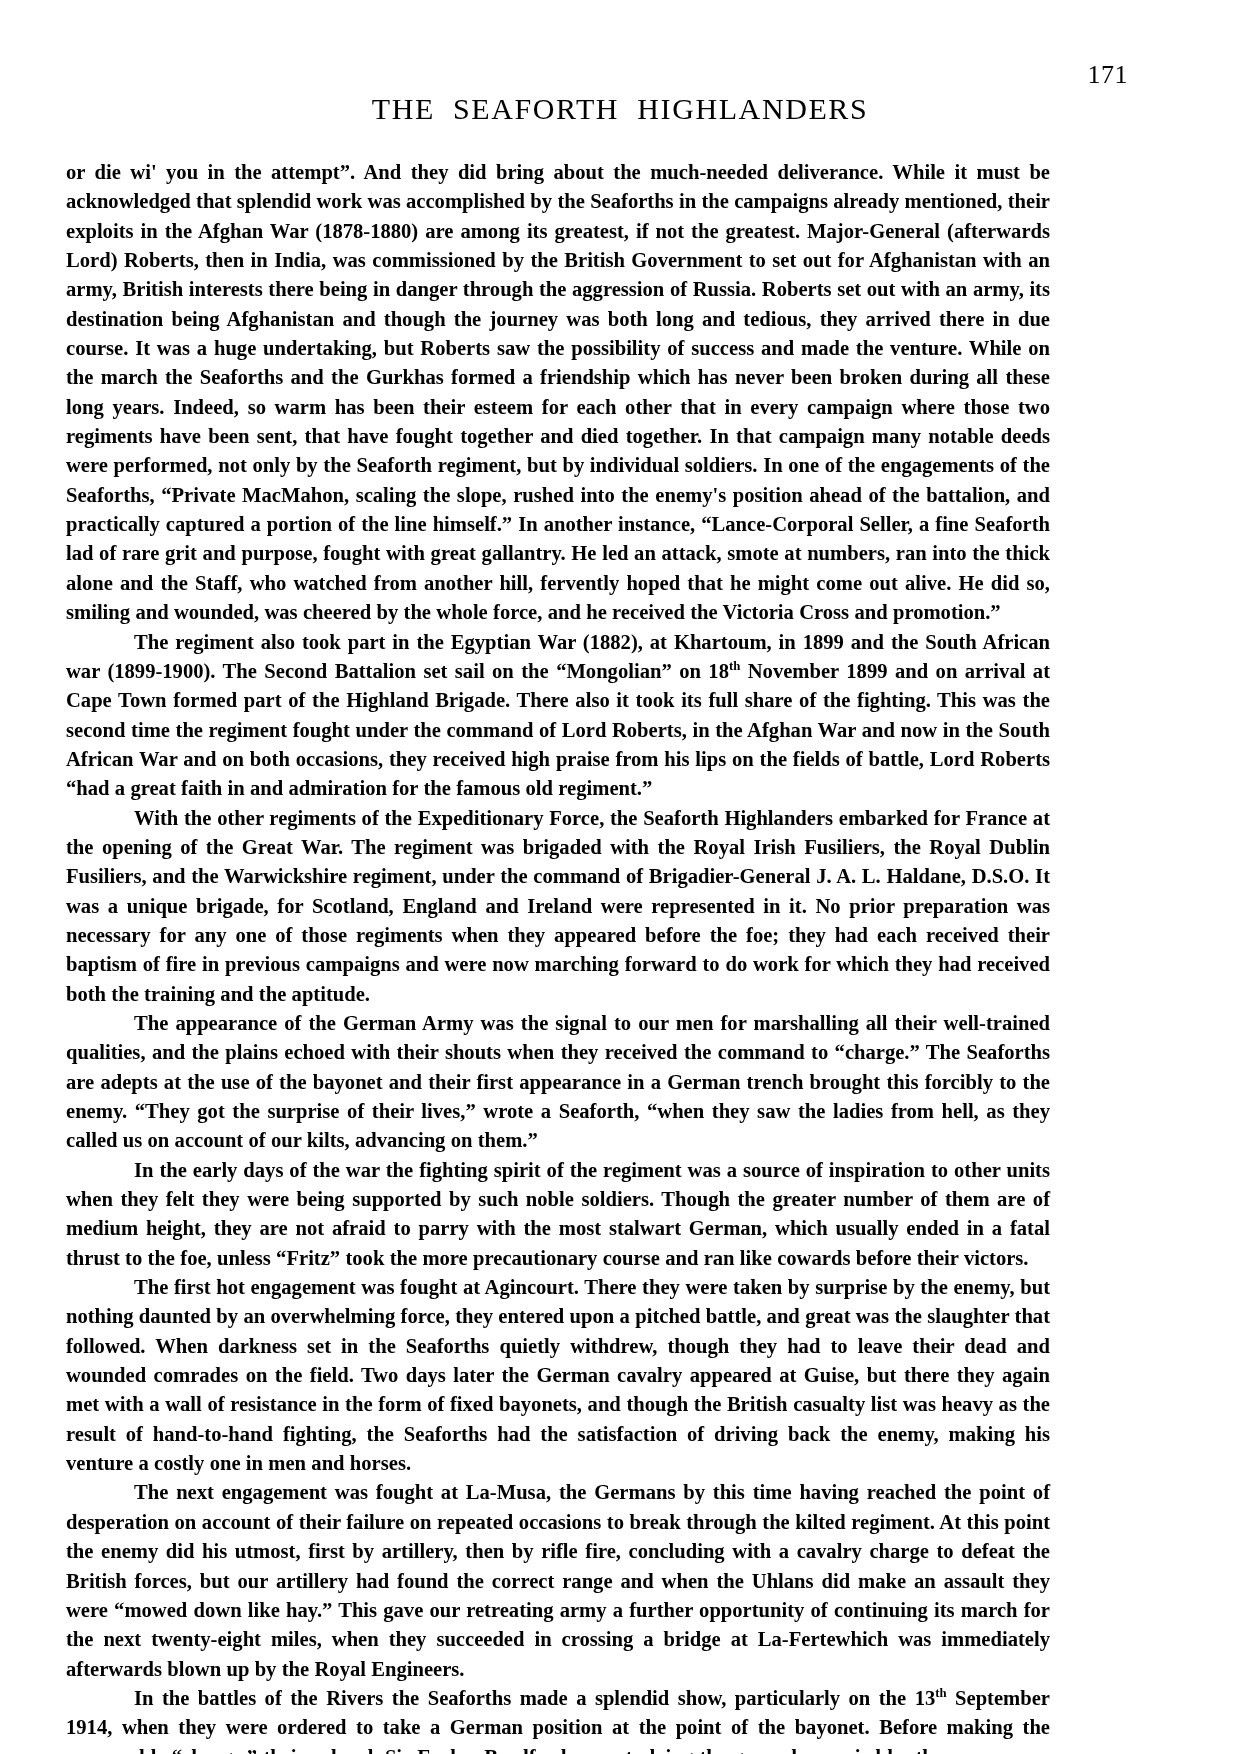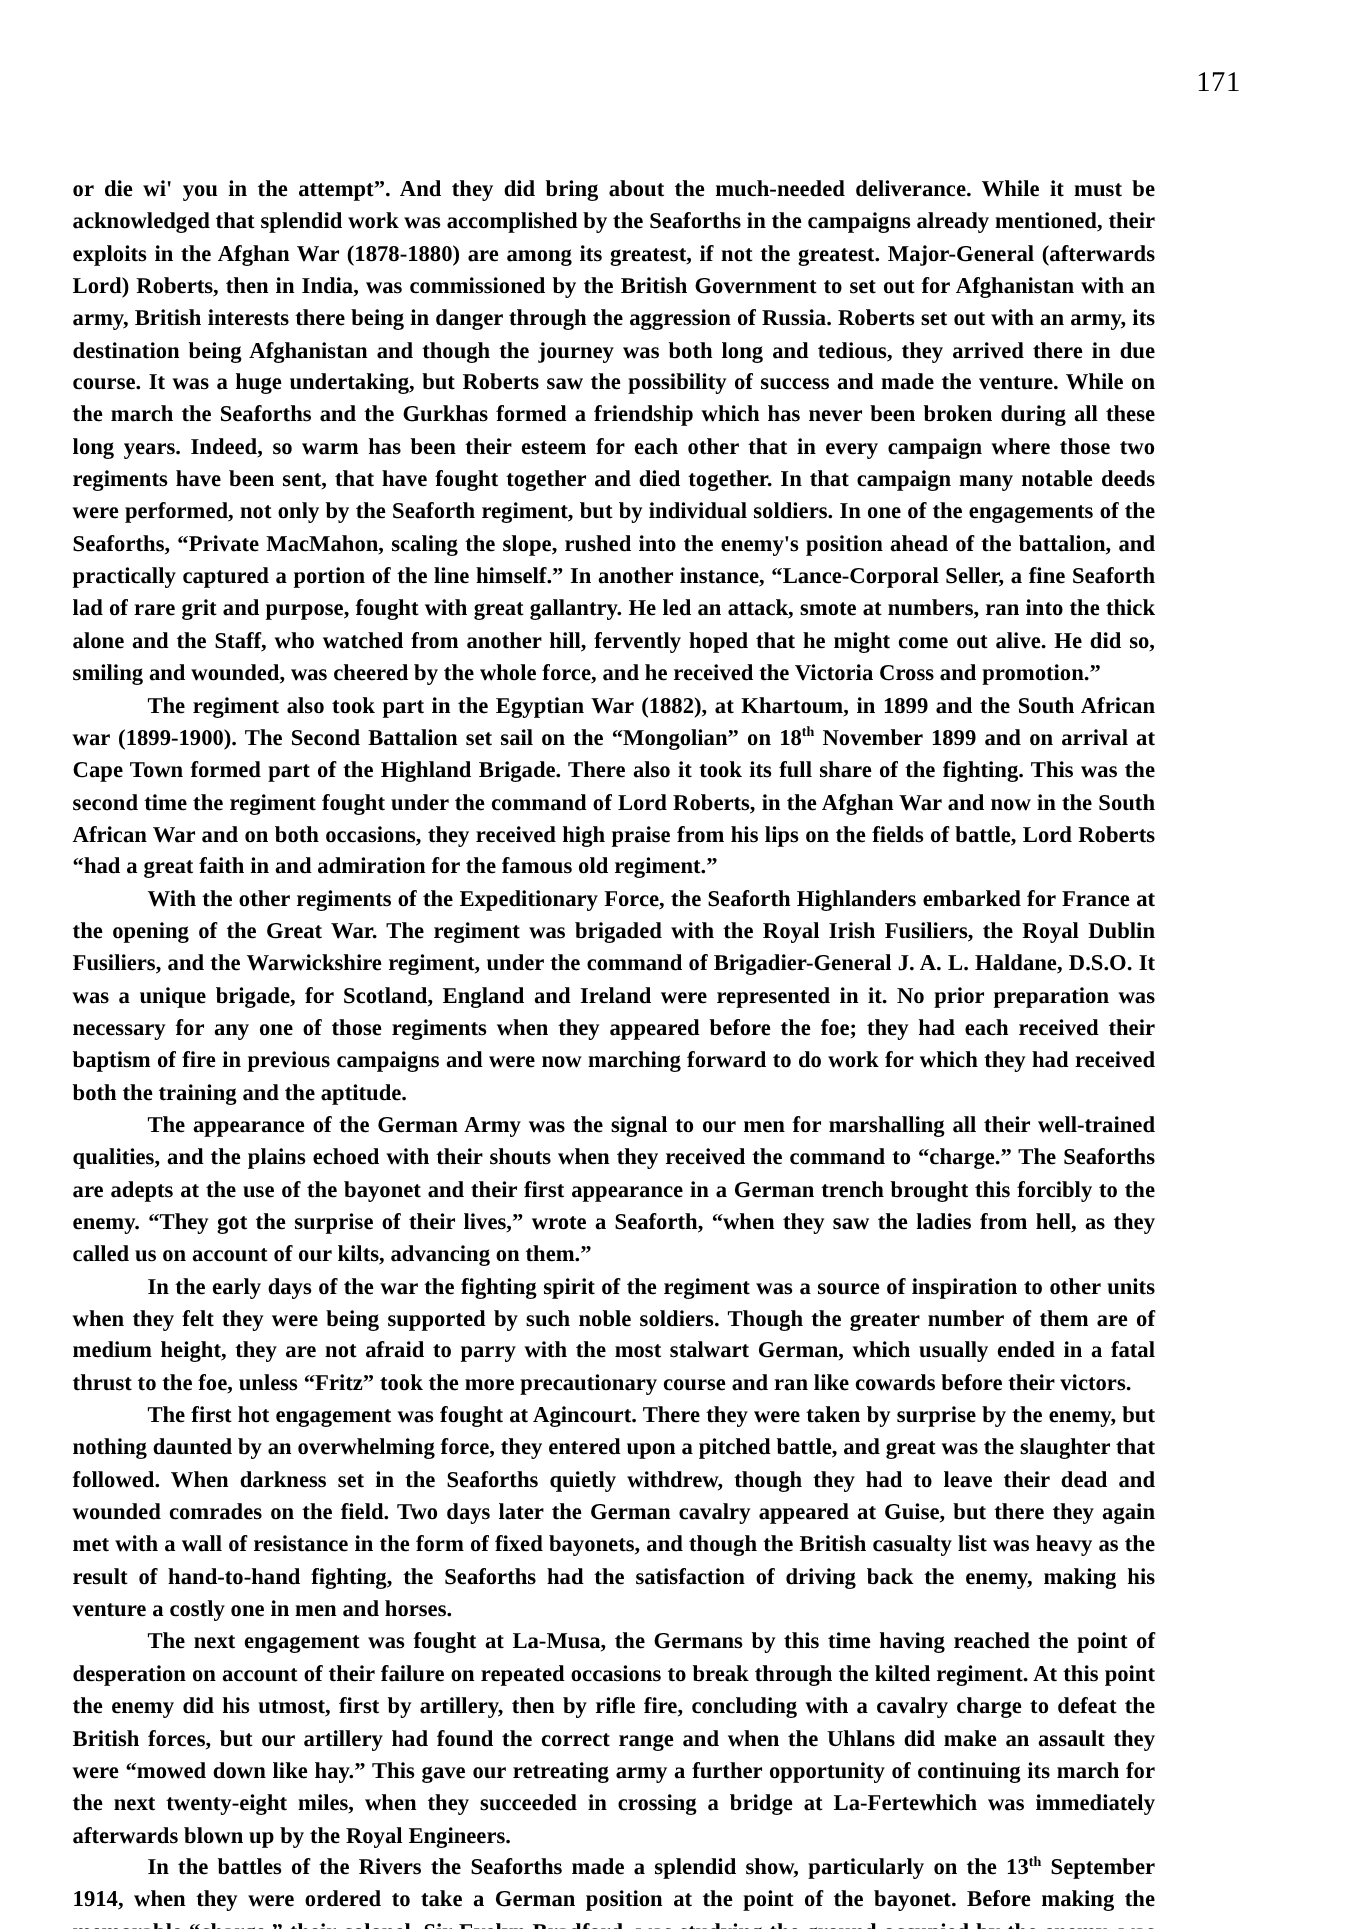--- a/index.html
+++ b/index.html
@@ -66,20 +66,21 @@
     line-height: 0;
   }
 </style>
 </head>
 <body>
 
 <div class="page">
 
   <div class="page-number">171</div>
 
+  <div class="running-head">THE  SEAFORTH  HIGHLANDERS</div>
 
   <div class="body-block">
       <p class="para lastline-left"><span>or die wi' you in the attempt”.  And they did bring about the much-needed deliverance.  While it must be acknowledged that splendid work was accomplished by the Seaforths in the campaigns already mentioned, their exploits in the Afghan War (1878-1880) are among its greatest, if not the greatest.  Major-General (afterwards Lord) Roberts, then in India, was commissioned by the British Government to set out for Afghanistan with an army, British interests there being in danger through the aggression of Russia.  Roberts set out with an army, its destination being Afghanistan and though the journey was both long and tedious, they arrived there in due course.  It was a huge undertaking, but Roberts saw the possibility of success and made the venture.  While on the march the Seaforths and the Gurkhas formed a friendship which has never been broken during all these long years.  Indeed, so warm has been their esteem for each other that in every campaign where those two regiments have been sent, that have fought together and died together.  In that campaign many notable deeds were performed, not only by the Seaforth regiment, but by individual soldiers.  In one of the engagements of the Seaforths, “Private MacMahon, scaling the slope, rushed into the enemy's position ahead of the battalion, and practically captured a portion of the line himself.”  In another instance, “Lance-Corporal Seller, a fine Seaforth lad of rare grit and purpose, fought with great gallantry.  He led an attack, smote at numbers, ran into the thick alone and the Staff, who watched from another hill, fervently hoped that he might come out alive.  He did so, smiling and wounded, was cheered by the whole force, and he received the Victoria Cross and promotion.”</span></p>
       <p class="para indent lastline-left"><span>The regiment also took part in the Egyptian War (1882), at Khartoum, in 1899 and the South African war (1899-1900).  The Second Battalion set sail on the “Mongolian” on 18</span><sup>th</sup><span> November 1899 and on arrival at Cape Town formed part of the Highland Brigade.  There also it took its full share of the fighting.  This was the second time the regiment fought under the command of Lord Roberts, in the Afghan War and now in the South African War and on both occasions, they received high praise from his lips on the fields of battle, Lord Roberts “had a great faith in and admiration for the famous old regiment.”</span></p>
       <p class="para indent lastline-left"><span>With the other regiments of the Expeditionary Force, the Seaforth Highlanders embarked for France at the opening of the Great War.  The regiment was brigaded with the Royal Irish Fusiliers, the Royal Dublin Fusiliers, and the Warwickshire regiment, under the command of Brigadier-General J. A. L. Haldane, D.S.O. It was a unique brigade, for Scotland, England and Ireland were represented in it.  No prior preparation was necessary for any one of those regiments when they appeared before the foe; they had each received their baptism of fire in previous campaigns and were now marching forward to do work for which they had received both the training and the aptitude.</span></p>
       <p class="para indent lastline-left"><span>The appearance of the German Army was the signal to our men for marshalling all their well-trained qualities, and the plains echoed with their shouts when they received the command to “charge.”  The Seaforths are adepts at the use of the bayonet and their first appearance in a German trench brought this forcibly to the enemy.  “They got the surprise of their lives,” wrote a Seaforth, “when they saw the ladies from hell, as they called us on account of our kilts, advancing on them.”</span></p>
       <p class="para indent lastline-left"><span>In the early days of the war the fighting spirit of the regiment was a source of inspiration to other units when they felt they were being supported by such noble soldiers.  Though the greater number of them are of medium height, they are not afraid to parry with the most stalwart German, which usually ended in a fatal thrust to the foe, unless “Fritz” took the more precautionary course and ran like cowards before their victors.</span></p>
       <p class="para indent lastline-left"><span>The first hot engagement was fought at Agincourt.  There they were taken by surprise by the enemy, but nothing daunted by an overwhelming force, they entered upon a pitched battle, and great was the slaughter that followed.  When darkness set in the Seaforths quietly withdrew, though they had to leave their dead and wounded comrades on the field.  Two days later the German cavalry appeared at Guise, but there they again met with a wall of resistance in the form of fixed bayonets, and though the British casualty list was heavy as the result of hand-to-hand fighting, the Seaforths had the satisfaction of driving back the enemy, making his venture a costly one in men and horses.</span></p>
       <p class="para indent lastline-left"><span>The next engagement was fought at La-Musa, the Germans by this time having reached the point of desperation on account of their failure on repeated occasions to break through the kilted regiment.  At this point the enemy did his utmost, first by artillery, then by rifle fire, concluding with a cavalry charge to defeat the British forces, but our artillery had found the correct range and when the Uhlans did make an assault they were “mowed down like hay.”  This gave our retreating army a further opportunity of continuing its march for the next twenty-eight miles, when they succeeded in crossing a bridge at La-Fertewhich was immediately afterwards blown up by the Royal Engineers.</span></p>
       <p class="para indent lastline-left"><span>In the battles of the Rivers the Seaforths made a splendid show, particularly on the 13</span><sup>th</sup><span> September 1914, when they were ordered to take a German position at the point of the bayonet.  Before making the memorable “charge,” their colonel, Sir Evelyn Bradford, was studying the ground occupied by the enemy, was instantaneously killed by a shell.  The regiment advanced towards the German trenches, and when within a short distance of their objective, the enemy, perceiving glittering steel, fled, leaving the ground in the hands of their pursuers.  Commenting on this skirmish, an eye-witness states:- “No wonder so much is thought of the Highland regiments, for it would have done your heart good to hear the cheer that went up when the order was given to charge and the Germans did run.”</span></p>

